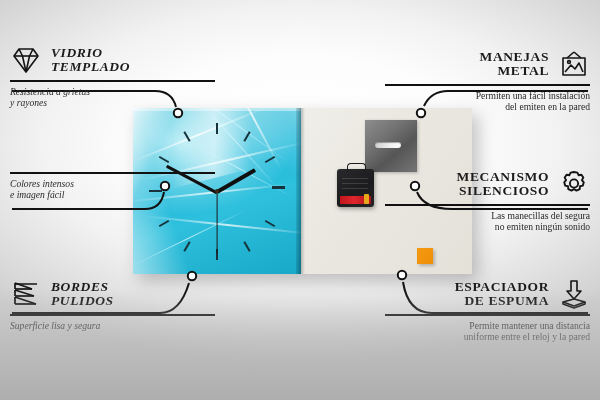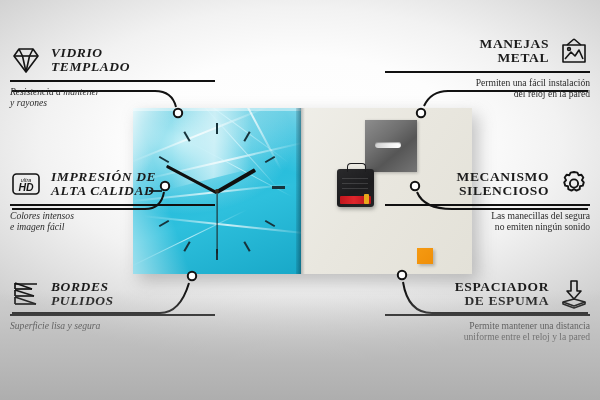--- a/index.html
+++ b/index.html
@@ -41,21 +41,21 @@
   .rule{height:1.6px;background:#111;margin:4px 0 4px 0;width:100%;}
   .desc{
     font-family:"Liberation Serif", serif;
     font-size:9.6px;line-height:11.6px;color:#2a2a2a;white-space:pre-line;
   }
 
   
   #c-glass{top:44px;}
   #c-print{top:168px;}
   #c-edges{top:278px;}
-  #c-hooks{top:35px;}
+  #c-hooks{top:48px;}
   #c-mech{top:168px;}
   #c-foam{top:278px;}
 
   
   #photo{
     position:absolute;left:133px;top:108px;width:339px;height:166px;
     box-shadow:6px 7px 16px rgba(120,120,120,.45);
     overflow:hidden;background:#e9e7e0;
   }
   #front{
@@ -207,34 +207,25 @@
           <path d="M4,12 L16,28 L28,12 L23,5 L9,5 Z"></path>
           <path d="M4,12 L28,12"></path>
           <path d="M9,5 L12.5,12 L16,28"></path>
           <path d="M23,5 L19.5,12 L16,28"></path>
         </g>
       </svg>
       <div class="title">VIDRIO
 TEMPLADO</div>
     </div>
     <div class="rule"></div>
-    <div class="desc">Resistencia a mantener
+    <div class="desc">Resistencia a grietas
 y rayones</div>
   </div>
 
   <div class="callout left" id="c-print">
-    <div class="head-row">
-      <svg class="ico" viewBox="0 0 32 32">
-        <rect x="3" y="6" width="26" height="20" rx="3.5" fill="none" stroke="#141414" stroke-width="1.6"></rect>
-        <text x="16" y="14.2" font-family="Liberation Sans, sans-serif" font-size="5.4" fill="#141414" text-anchor="middle">ultra</text>
-        <text x="16" y="23.4" font-family="Liberation Sans, sans-serif" font-size="10.5" font-weight="bold" fill="#141414" text-anchor="middle">HD</text>
-      </svg>
-      <div class="title">IMPRESIÓN DE
-ALTA CALIDAD</div>
-    </div>
     <div class="rule"></div>
     <div class="desc">Colores intensos
 e imagen fácil</div>
   </div>
 
   <div class="callout left" id="c-edges">
     <div class="head-row">
       <svg class="ico" viewBox="0 0 32 32">
         <g stroke="#141414" stroke-width="1.7" fill="none">
           <path d="M5,6 L27,6 L5,6 Z"></path>
@@ -264,21 +255,21 @@
           <path d="M16,4 L9,10 M16,4 L23,10"></path>
           <path d="M7,24 L13,17 L17,21 L21,15 L25,24"></path>
           <circle cx="11" cy="14" r="1.4"></circle>
         </g>
       </svg>
       <div class="title">MANEJAS
 METAL</div>
     </div>
     <div class="rule"></div>
     <div class="desc">Permiten una fácil instalación
-del reloj en la pared</div>
+del emiten en la pared</div>
   </div>
 
   <div class="callout right" id="c-mech">
     <div class="head-row">
       <svg class="ico" viewBox="0 0 32 32">
         <g fill="none" stroke="#141414" stroke-width="1.9" stroke-linejoin="round">
           <path d="M16,4 l3.4,.6 1.2,2.6 2.8,-.5 1.9,2.9 -1.4,2.5 1.9,2.2 -1,3.3 -2.8,.6 -.3,2.9 -3.2,1.5 -2.5,-1.6 -2.5,1.6 -3.2,-1.5 -.3,-2.9 -2.8,-.6 -1,-3.3 1.9,-2.2 -1.4,-2.5 1.9,-2.9 2.8,.5 1.2,-2.6 Z"></path>
           <circle cx="16" cy="15.5" r="4.1"></circle>
         </g>
       </svg>

